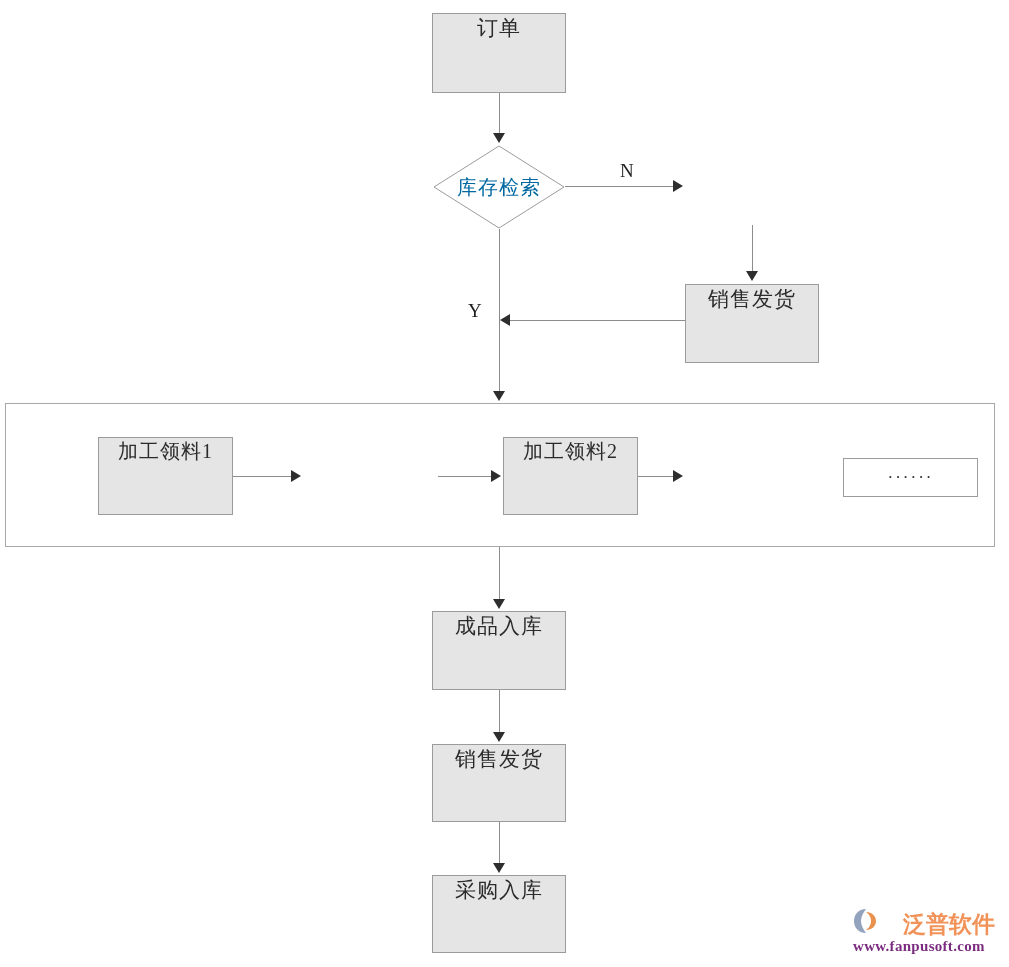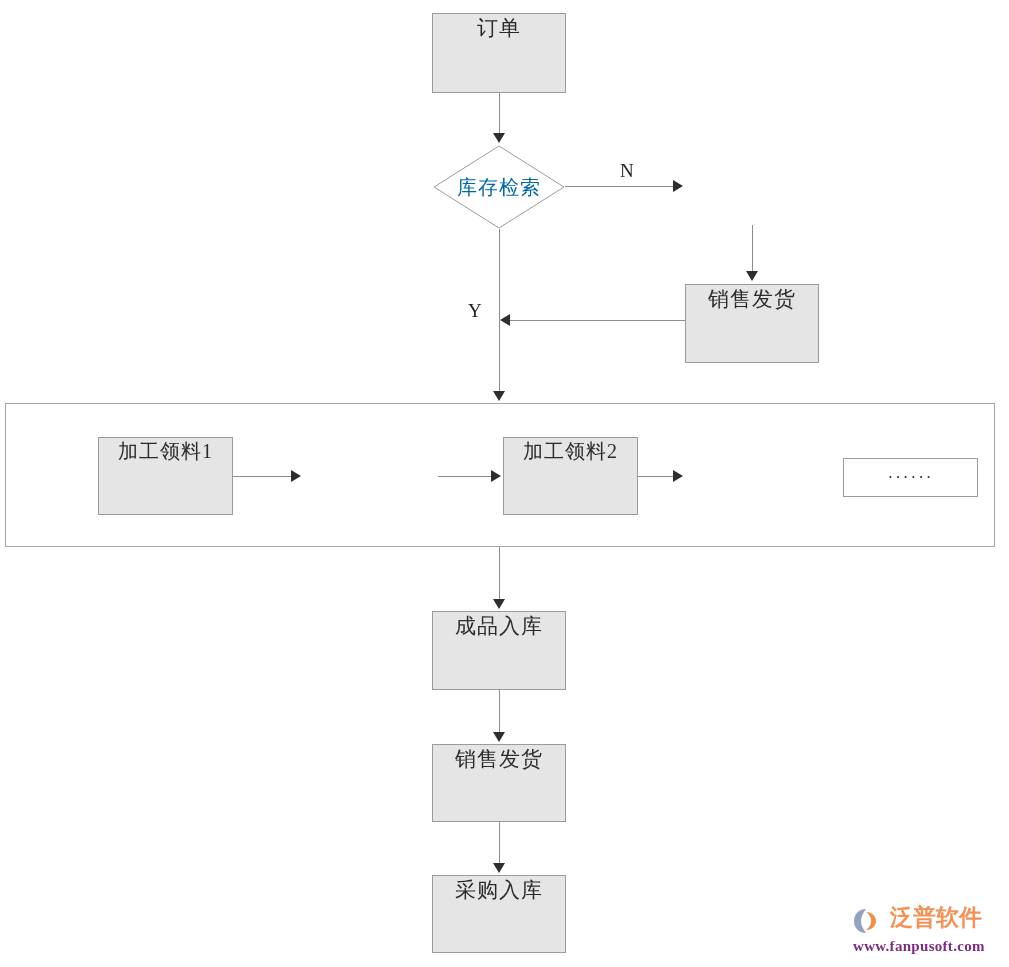--- a/index.html
+++ b/index.html
@@ -125,22 +125,22 @@
     width: 146px;
     height: 62px;
     display: flex;
     flex-direction: column;
     align-items: flex-start;
     justify-content: flex-end;
     opacity: 0.92;
   }
   .wm-row {
     display: flex;
-    align-items: flex-start;
-    gap: 7px;
+    align-items: flex-end;
+    gap: 20px;
   }
   .wm-mark {
     width: 30px;
     height: 30px;
     position: relative;
     flex: none;
   }
   .wm-name {
     font-family: "Liberation Sans", "DejaVu Sans", sans-serif;
     font-size: 23px;

